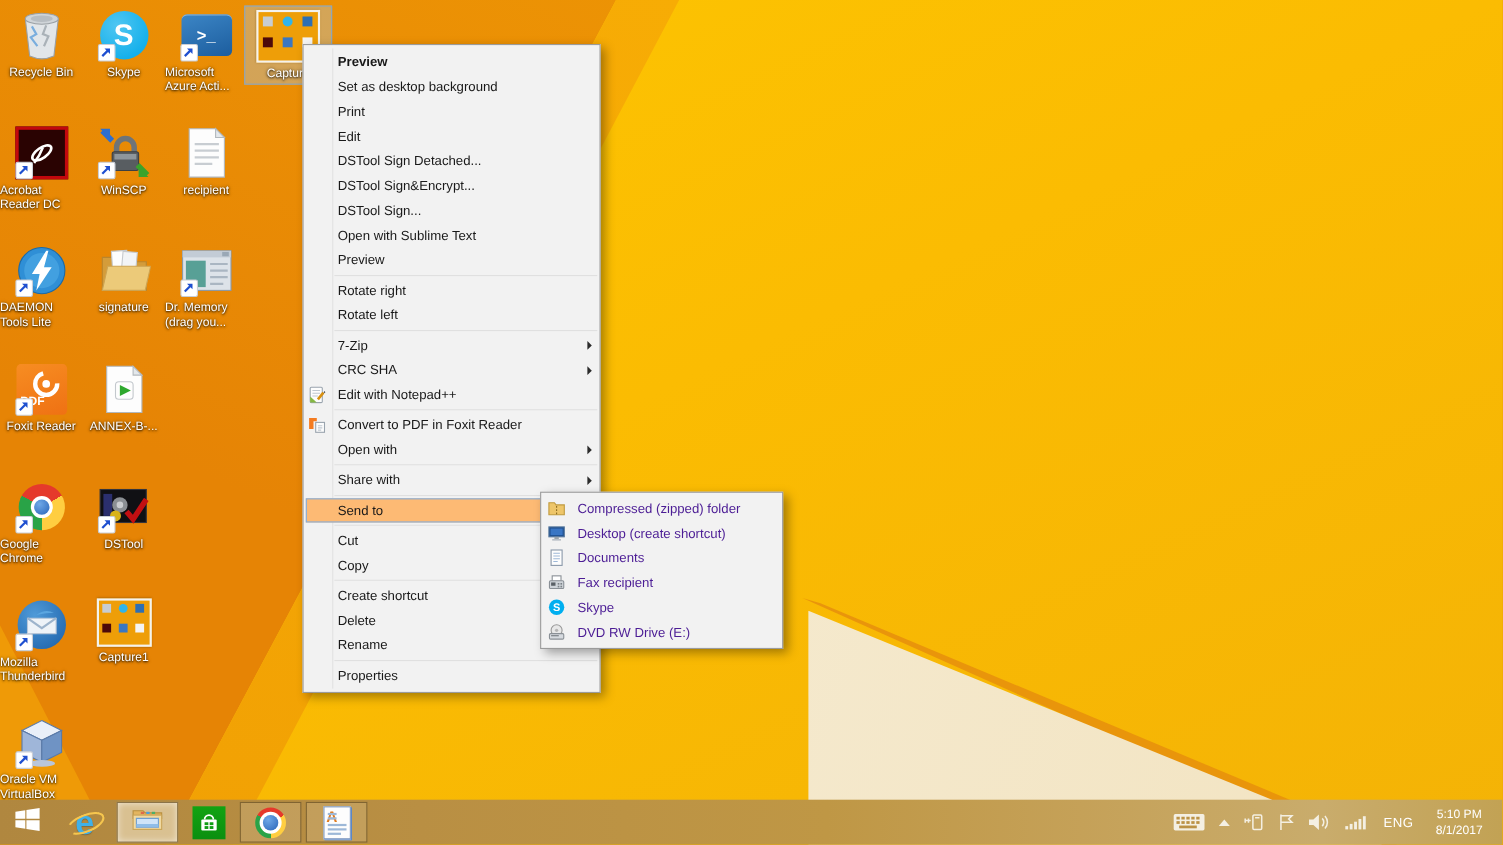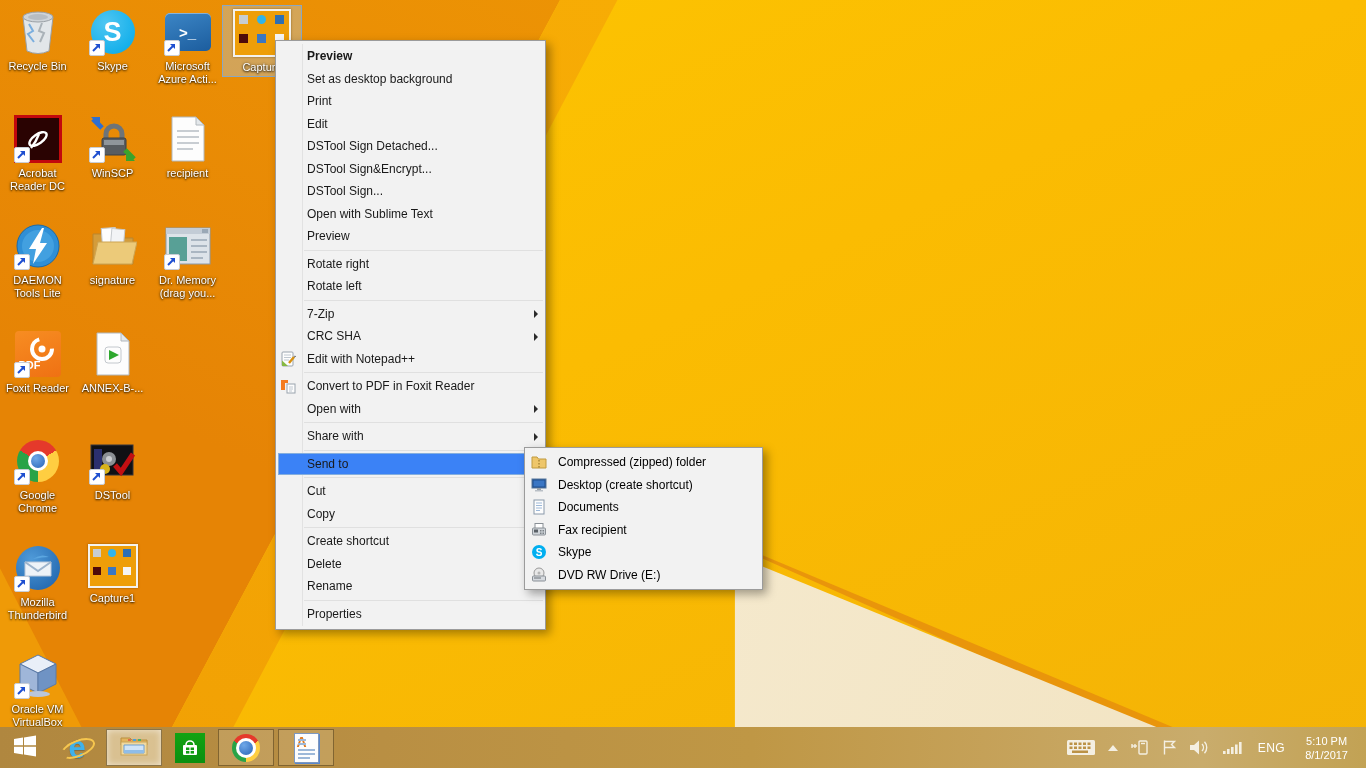--- a/index.html
+++ b/index.html
@@ -16,21 +16,21 @@
   .wp-corner{position:absolute;inset:0;background:#ef9a07;
            clip-path:polygon(0 74%,7.5% 100%,0 100%)}
   .wp-cream-edge{position:absolute;inset:0;background:#e9950b;
            clip-path:polygon(53.4% 70.8%,54.6% 71.4%,93% 100%,90.2% 100%)}
   .wp-cream{position:absolute;inset:0;background:linear-gradient(110deg,#f8f0dc,#f2e3c0);
            clip-path:polygon(53.8% 72.3%,92% 100%,53.8% 100%)}
 
   
   .dcell{position:absolute;width:75px;display:flex;flex-direction:column;align-items:center;z-index:10}
   .dcell .art{width:48px;height:48px;position:relative;display:flex;align-items:center;justify-content:center;flex:none}
-  .dcell .lbl{margin-top:4px;font-size:11px;line-height:13px;color:#fff;text-align:center;max-width:75px;
+  .dcell .lbl{margin-top:4px;font-size:11px;line-height:13px;color:#fff;text-align:left;max-width:75px;
               text-shadow:0 1px 2px rgba(0,0,0,.85),0 0 3px rgba(0,0,0,.5)}
   .sc{position:absolute;left:0;bottom:0;width:14px;height:14px;background:#fff;border:1px solid #c9ced6;border-radius:2px;z-index:3}
   .sc svg{position:absolute;left:1px;top:1px}
   .circle-ico{width:44px;height:44px;border-radius:50%;display:flex;align-items:center;justify-content:center;
               color:#fff;font-weight:bold}
   .skype-c{background:radial-gradient(circle at 35% 30%,#4fc6f2,#00a8e8);font-size:27px}
   .tb-c{background:radial-gradient(circle at 35% 30%,#4f9ad8,#1b5fa8);font-size:10px;position:relative}
   .ps-ico{width:46px;height:38px;border-radius:5px;background:linear-gradient(160deg,#3c86c6,#1c5d9e);
           color:#fff;font-weight:bold;font-size:15px;display:flex;align-items:center;justify-content:center;
           box-shadow:inset 0 1px 0 rgba(255,255,255,.4)}
@@ -48,30 +48,30 @@
 
   
   .dcell.selected{background:rgba(168,205,243,.35);border:1px solid rgba(120,168,220,.8);padding:3px 0 2px}
 
   
   .cmenu{position:absolute;left:275px;top:40px;width:271px;box-sizing:border-box;background:#f2f2f2;
          border:1px solid #9b9b9b;box-shadow:4px 4px 9px rgba(0,0,0,.35);padding:4px 0;z-index:30;font-size:12px;color:#191919}
   .cmenu .gutter{position:absolute;left:26px;top:3px;bottom:3px;width:1px;background:#e2e2e2}
   .cm-item{position:relative;height:22.5px;line-height:22.5px;padding-left:31px;box-sizing:border-box;white-space:nowrap}
   .cm-item.bold{font-weight:bold}
-  .cm-item.hl{background:#3b82f6;border:1px solid #84aede;margin:0 2px;padding-left:28px;line-height:20.5px}
+  .cm-item.hl{background:#fdba74;border:1px solid #84aede;margin:0 2px;padding-left:28px;line-height:20.5px}
   .cm-sep{height:1px;background:#e0e0e0;margin:2px 2px 2px 28px}
   .cm-arrow{position:absolute;right:7px;top:7.5px;width:0;height:0;border-left:4px solid #2b2b2b;
             border-top:4px solid transparent;border-bottom:4px solid transparent}
   .cm-item.hl .cm-arrow{top:6.5px}
   .cm-gicon{position:absolute;left:4px;top:3px;width:16px;height:16px}
 
   
-  .smenu{position:absolute;left:524px;top:447px;width:239px;box-sizing:border-box;background:#f2f2f2;
-         border:1px solid #9b9b9b;box-shadow:4px 4px 9px rgba(0,0,0,.35);padding:3px 0;z-index:31;font-size:12px;color:#000000}
+  .smenu{position:absolute;left:491px;top:447px;width:221px;box-sizing:border-box;background:#f2f2f2;
+         border:1px solid #9b9b9b;box-shadow:4px 4px 9px rgba(0,0,0,.35);padding:3px 0;z-index:31;font-size:12px;color:#4c1d95}
   .sm-item{position:relative;height:22.5px;line-height:22.5px;padding-left:33px;box-sizing:border-box;white-space:nowrap}
   .sm-item.hl{background:#cfe5fb;border:1px solid #84aede;margin:0 1px;padding-left:32px;line-height:20.5px}
   .sm-icon{position:absolute;left:6px;top:3px;width:16px;height:16px}
   .sm-item.hl .sm-icon{left:5px;top:2px}
 
   
   .taskbar{position:absolute;left:0;bottom:0;width:1366px;height:41px;z-index:40;display:flex;align-items:stretch;
      background:linear-gradient(90deg,#b0873f 0%,#b98f43 28%,#bf9745 55%,#c5a158 72%,#c9ac6c 88%,#c2a254 100%)}
   .tb-plain{display:flex;align-items:center;justify-content:center;border:none;background:transparent}
   .tb-btn{width:56px;margin:2px 2px;display:flex;align-items:center;justify-content:center;box-sizing:border-box;

